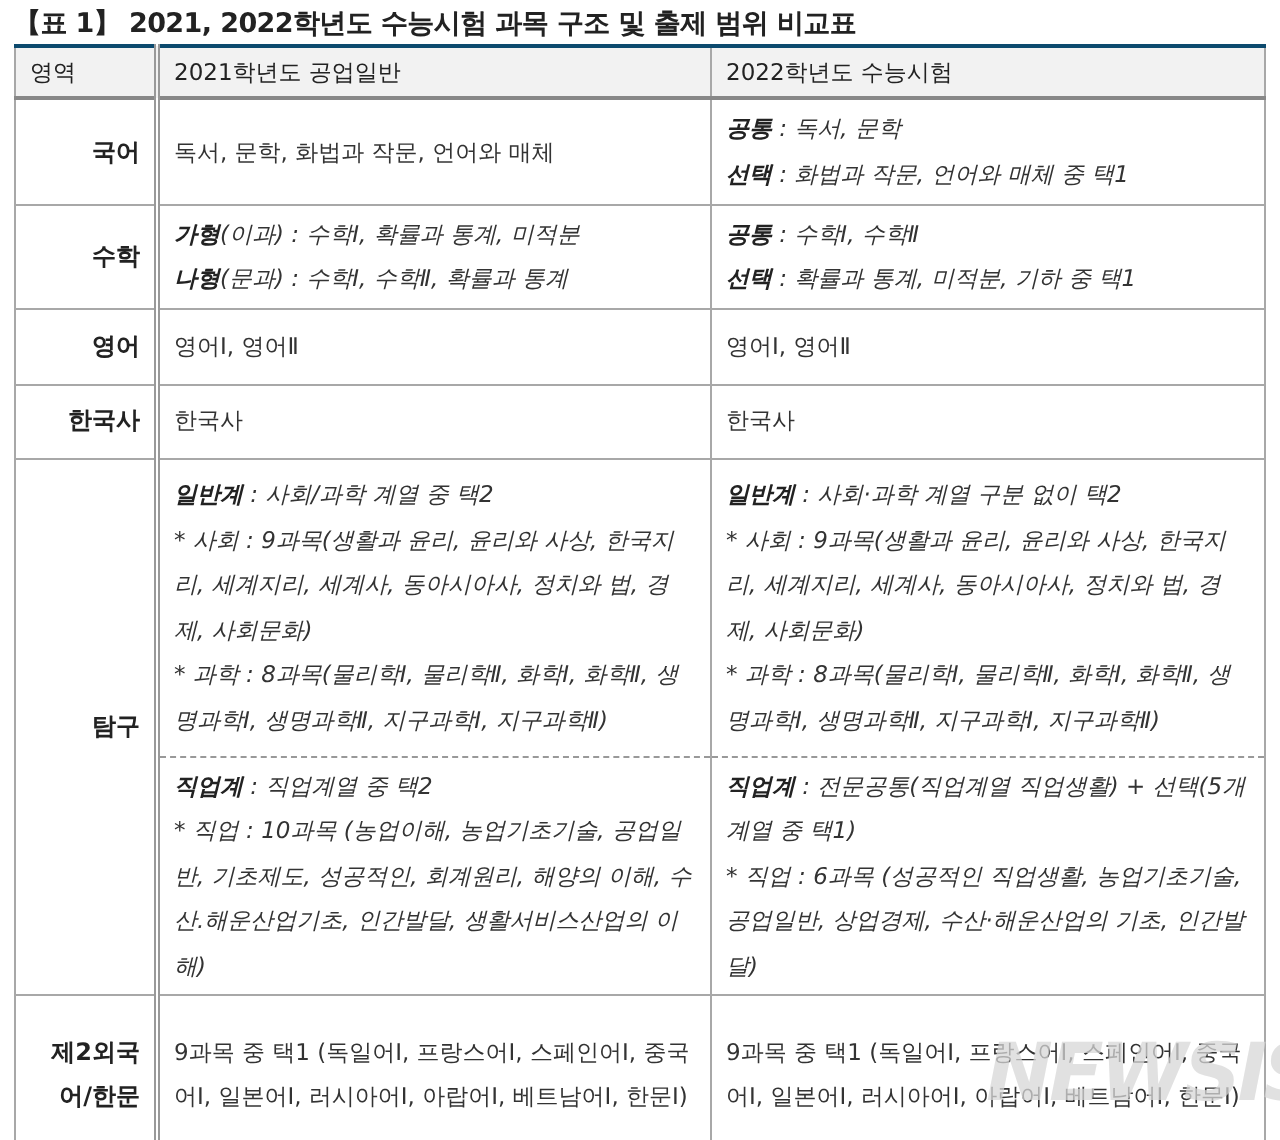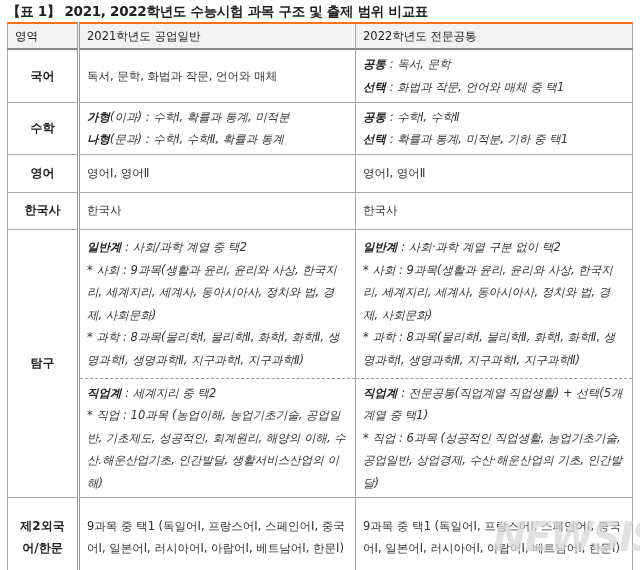--- a/index.html
+++ b/index.html
@@ -1,22 +1,22 @@
 <!DOCTYPE html>
 <html><head>
 <meta charset="utf-8">
 <style>
   html, body { margin:0; padding:0; background:#ffffff; }
   body { width:640px; height:570px; position:relative; overflow:hidden;
          font-family:"DejaVu Sans", "Liberation Sans", sans-serif; color:#333; }
   .title { position:absolute; left:7px; top:3px; font-size:13.5px; font-weight:bold; color:#222; letter-spacing:-0.3px; white-space:nowrap; }
   table.cmp { position:absolute; left:7px; top:22px; width:625px; border-collapse:collapse; table-layout:fixed; font-size:11.5px; }
   table.cmp td, table.cmp th { border:1px solid #a8a8a8; padding:0 7px; vertical-align:middle; line-height:22.5px; text-align:left; }
-  table.cmp tr.head th { background:#f2f2f2; font-weight:normal; color:#222; height:24px; border-top:2px solid #f97316; border-bottom:2px solid #888; }
-  table.cmp td.area { text-align:center; font-weight:bold; color:#222; font-size:12px; }
+  table.cmp tr.head th { background:#f2f2f2; font-weight:normal; color:#222; height:24px; border-top:2px solid #0c4a6e; border-bottom:2px solid #888; }
+  table.cmp td.area { text-align:right; font-weight:bold; color:#222; font-size:12px; }
   table.cmp tr.last td { border-bottom:2px solid #888; }
   col.c1 { width:71px; } col.c2 { width:277px; } col.c3 { width:277px; }
   .thickleft { border-left:3px double #999 !important; }
   b.k { font-weight:bold; color:#222; }
   .line { display:block;font-style:italic; }
   .just { text-align:justify; text-align-last:left; }
   td.split-top { border-bottom:1px dashed #999 !important; }
   td.split-bot { border-top:1px dashed #999 !important; }
   .pad { padding-top:3px !important; padding-bottom:3px !important; }
   .watermark { position:absolute; left:493px; top:514px; font-family:"DejaVu Sans", sans-serif; font-style:italic; font-weight:bold; font-size:40px; color:rgba(215,215,215,0.75); letter-spacing:-2px; pointer-events:none; }
@@ -29,21 +29,21 @@
 <table class="cmp">
   <colgroup>
       <col class="c1">
       <col class="c2">
       <col class="c3">
     </colgroup>
   <tbody>
       <tr class="head">
     <th>영역</th>
     <th class="thickleft">2021학년도 공업일반</th>
-    <th>2022학년도 전문공통</th>
+    <th>2022학년도 수능시험</th>
   </tr>
 
   <tr style="height:53px;">
     <td class="area">국어</td>
     <td class="thickleft">독서, 문학, 화법과 작문, 언어와 매체</td>
     <td class="pad">
       <span class="line"><b class="k">공통</b><span> : 독서, 문학</span></span>
       <span class="line"><b class="k">선택</b><span> : 화법과 작문, 언어와 매체 중 택1</span></span>
     </td>
   </tr>
@@ -81,21 +81,21 @@
     </td>
     <td class="split-top pad just">
       <span class="line"><b class="k">일반계</b><span> : 사회·과학 계열 구분 없이 택2</span></span>
       <span class="line">* 사회 : 9과목(생활과 윤리, 윤리와 사상, 한국지리, 세계지리, 세계사, 동아시아사, 정치와 법, 경제, 사회문화)</span>
       <span class="line">* 과학 : 8과목(물리학Ⅰ, 물리학Ⅱ, 화학Ⅰ, 화학Ⅱ, 생명과학Ⅰ, 생명과학Ⅱ, 지구과학Ⅰ, 지구과학Ⅱ)</span>
     </td>
   </tr>
 
   <tr style="height:113px;">
     <td class="thickleft split-bot pad just">
-      <span class="line"><b class="k">직업계</b><span> : 세계지리 중 택2</span></span>
+      <span class="line"><b class="k">직업계</b><span> : 직업계열 중 택2</span></span>
       <span class="line">* 직업 : 10과목 (농업이해, 농업기초기술, 공업일반, 기초제도, 성공적인, 회계원리, 해양의 이해, 수산.해운산업기초, 인간발달, 생활서비스산업의 이해)</span>
     </td>
     <td class="split-bot pad just">
       <span class="line"><b class="k">직업계</b><span> : 전문공통(직업계열 직업생활) + 선택(5개 계열 중 택1)</span></span>
       <span class="line">* 직업 : 6과목 (성공적인 직업생활, 농업기초기술, 공업일반, 상업경제, 수산·해운산업의 기초, 인간발달)</span>
     </td>
   </tr>
 
   <tr class="last" style="height:80px;">
     <td class="area" style="line-height:22px;">제2외국어/한문</td>

